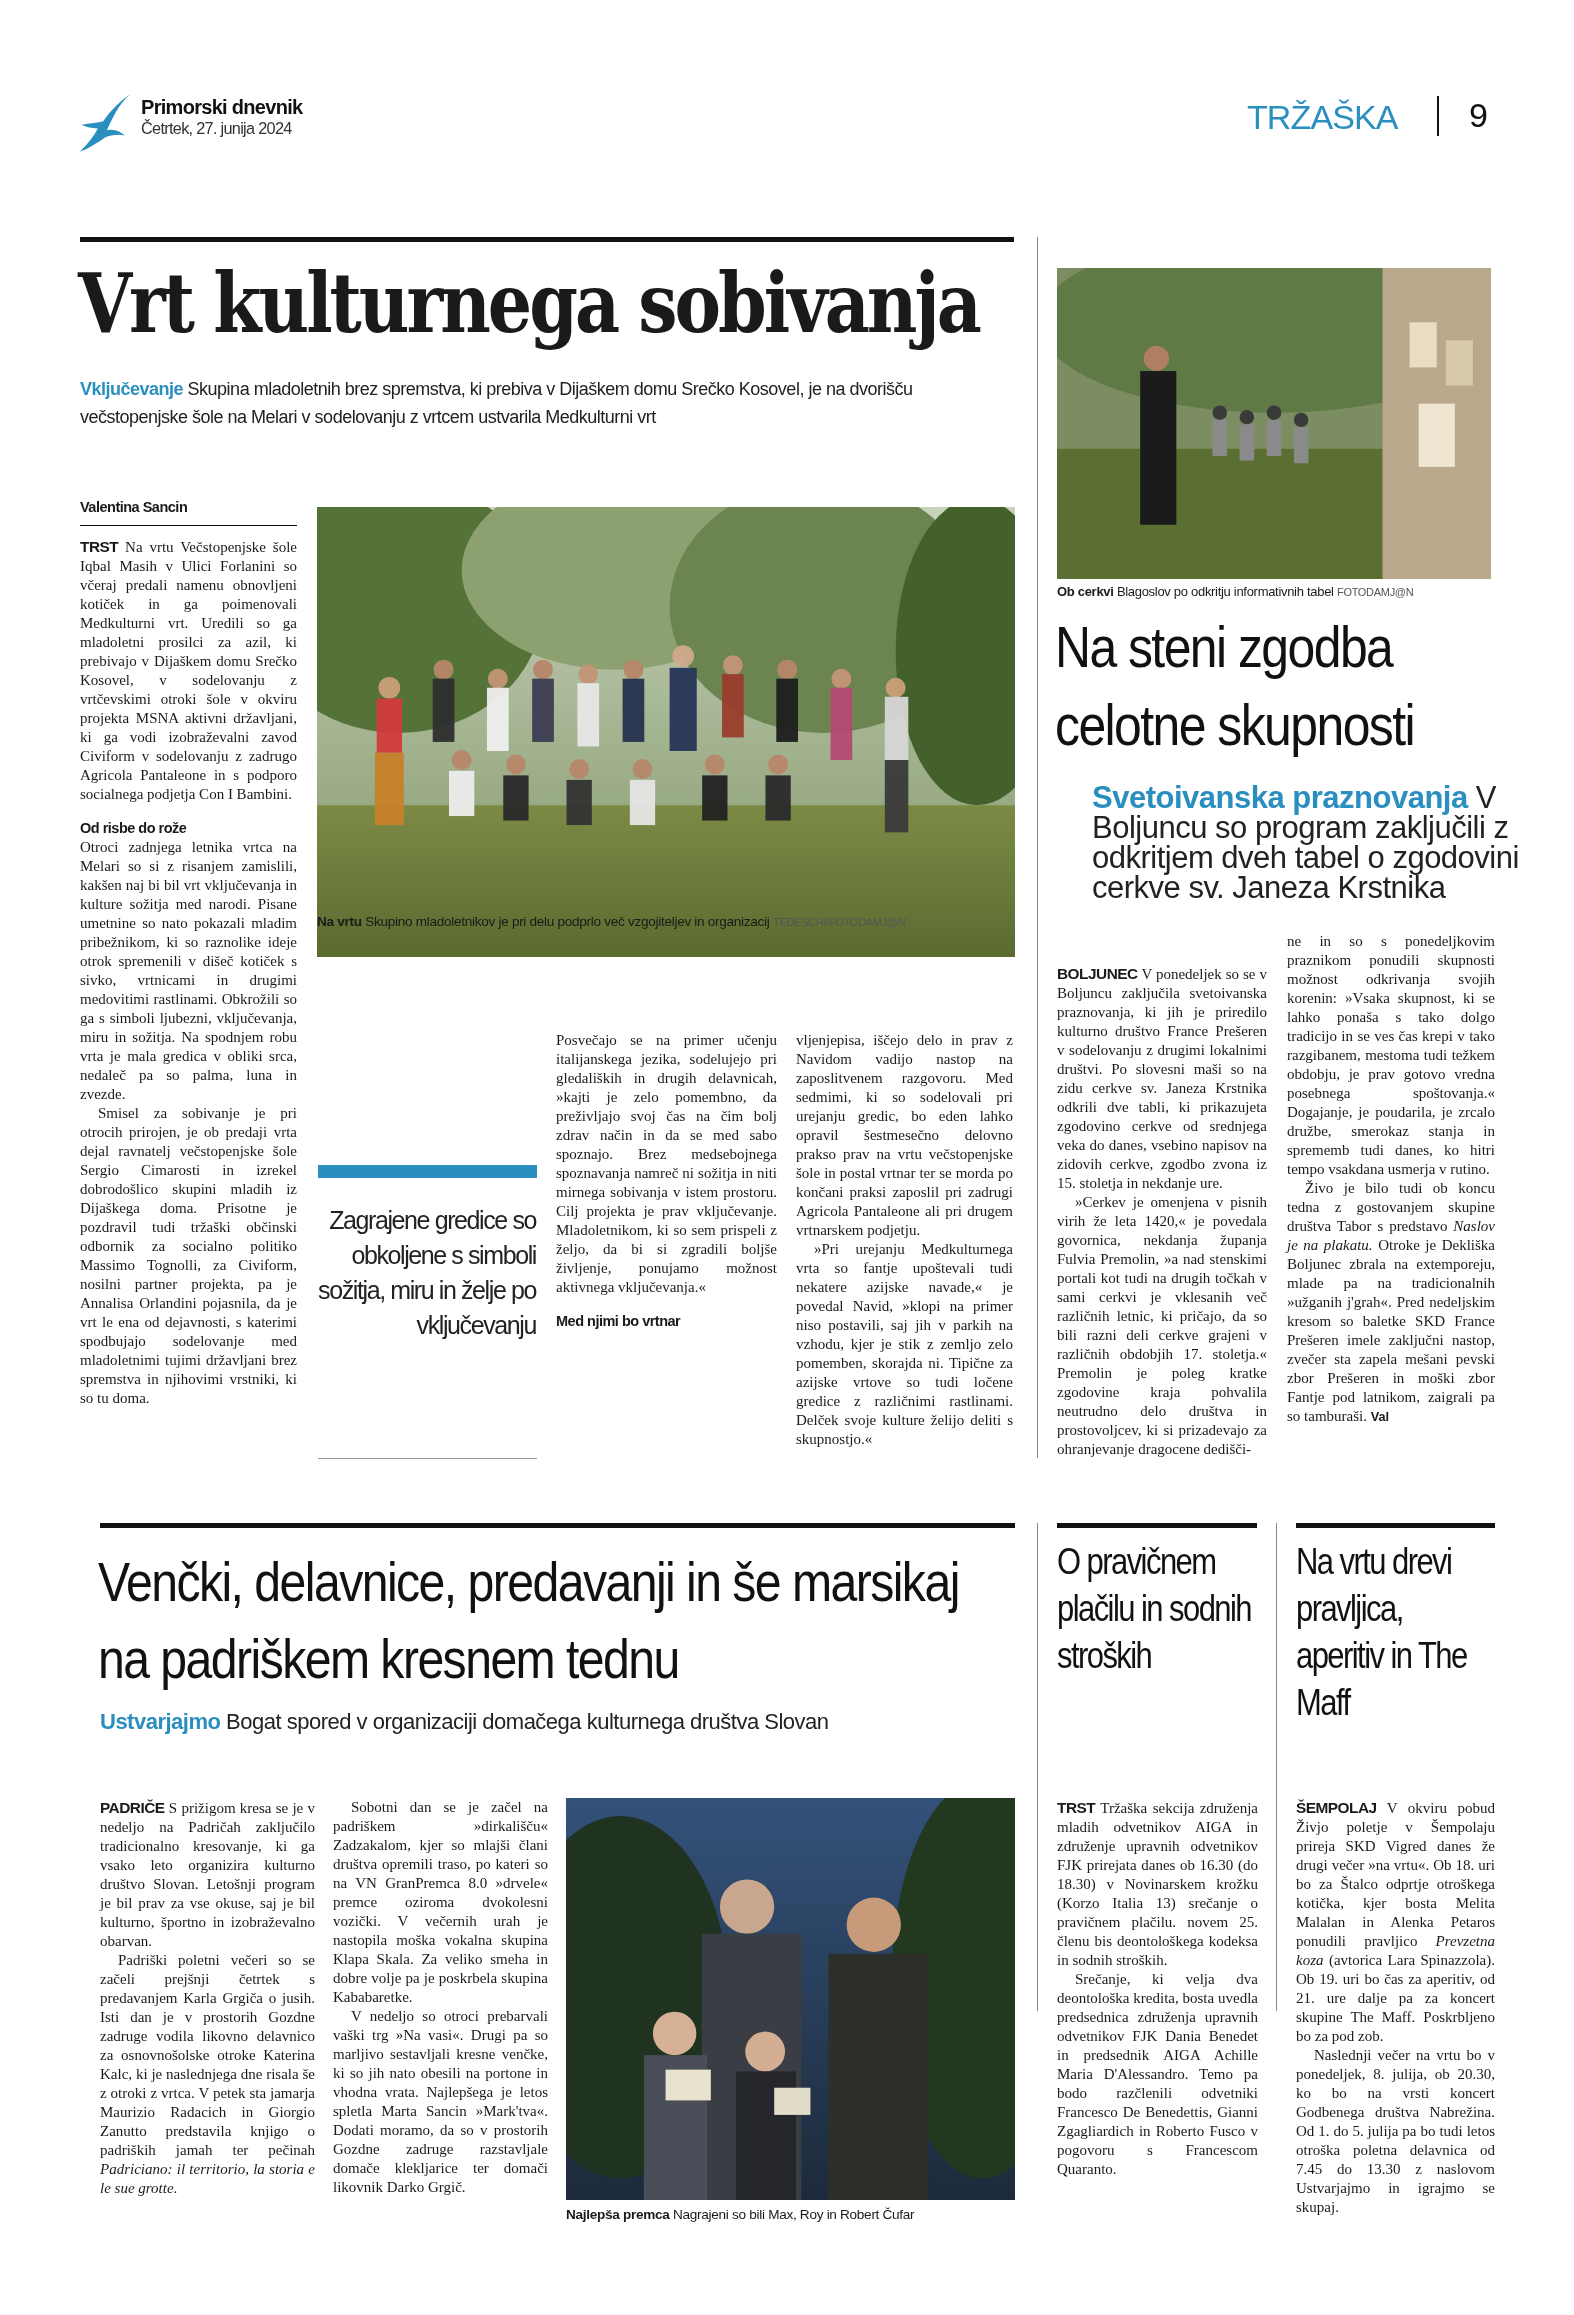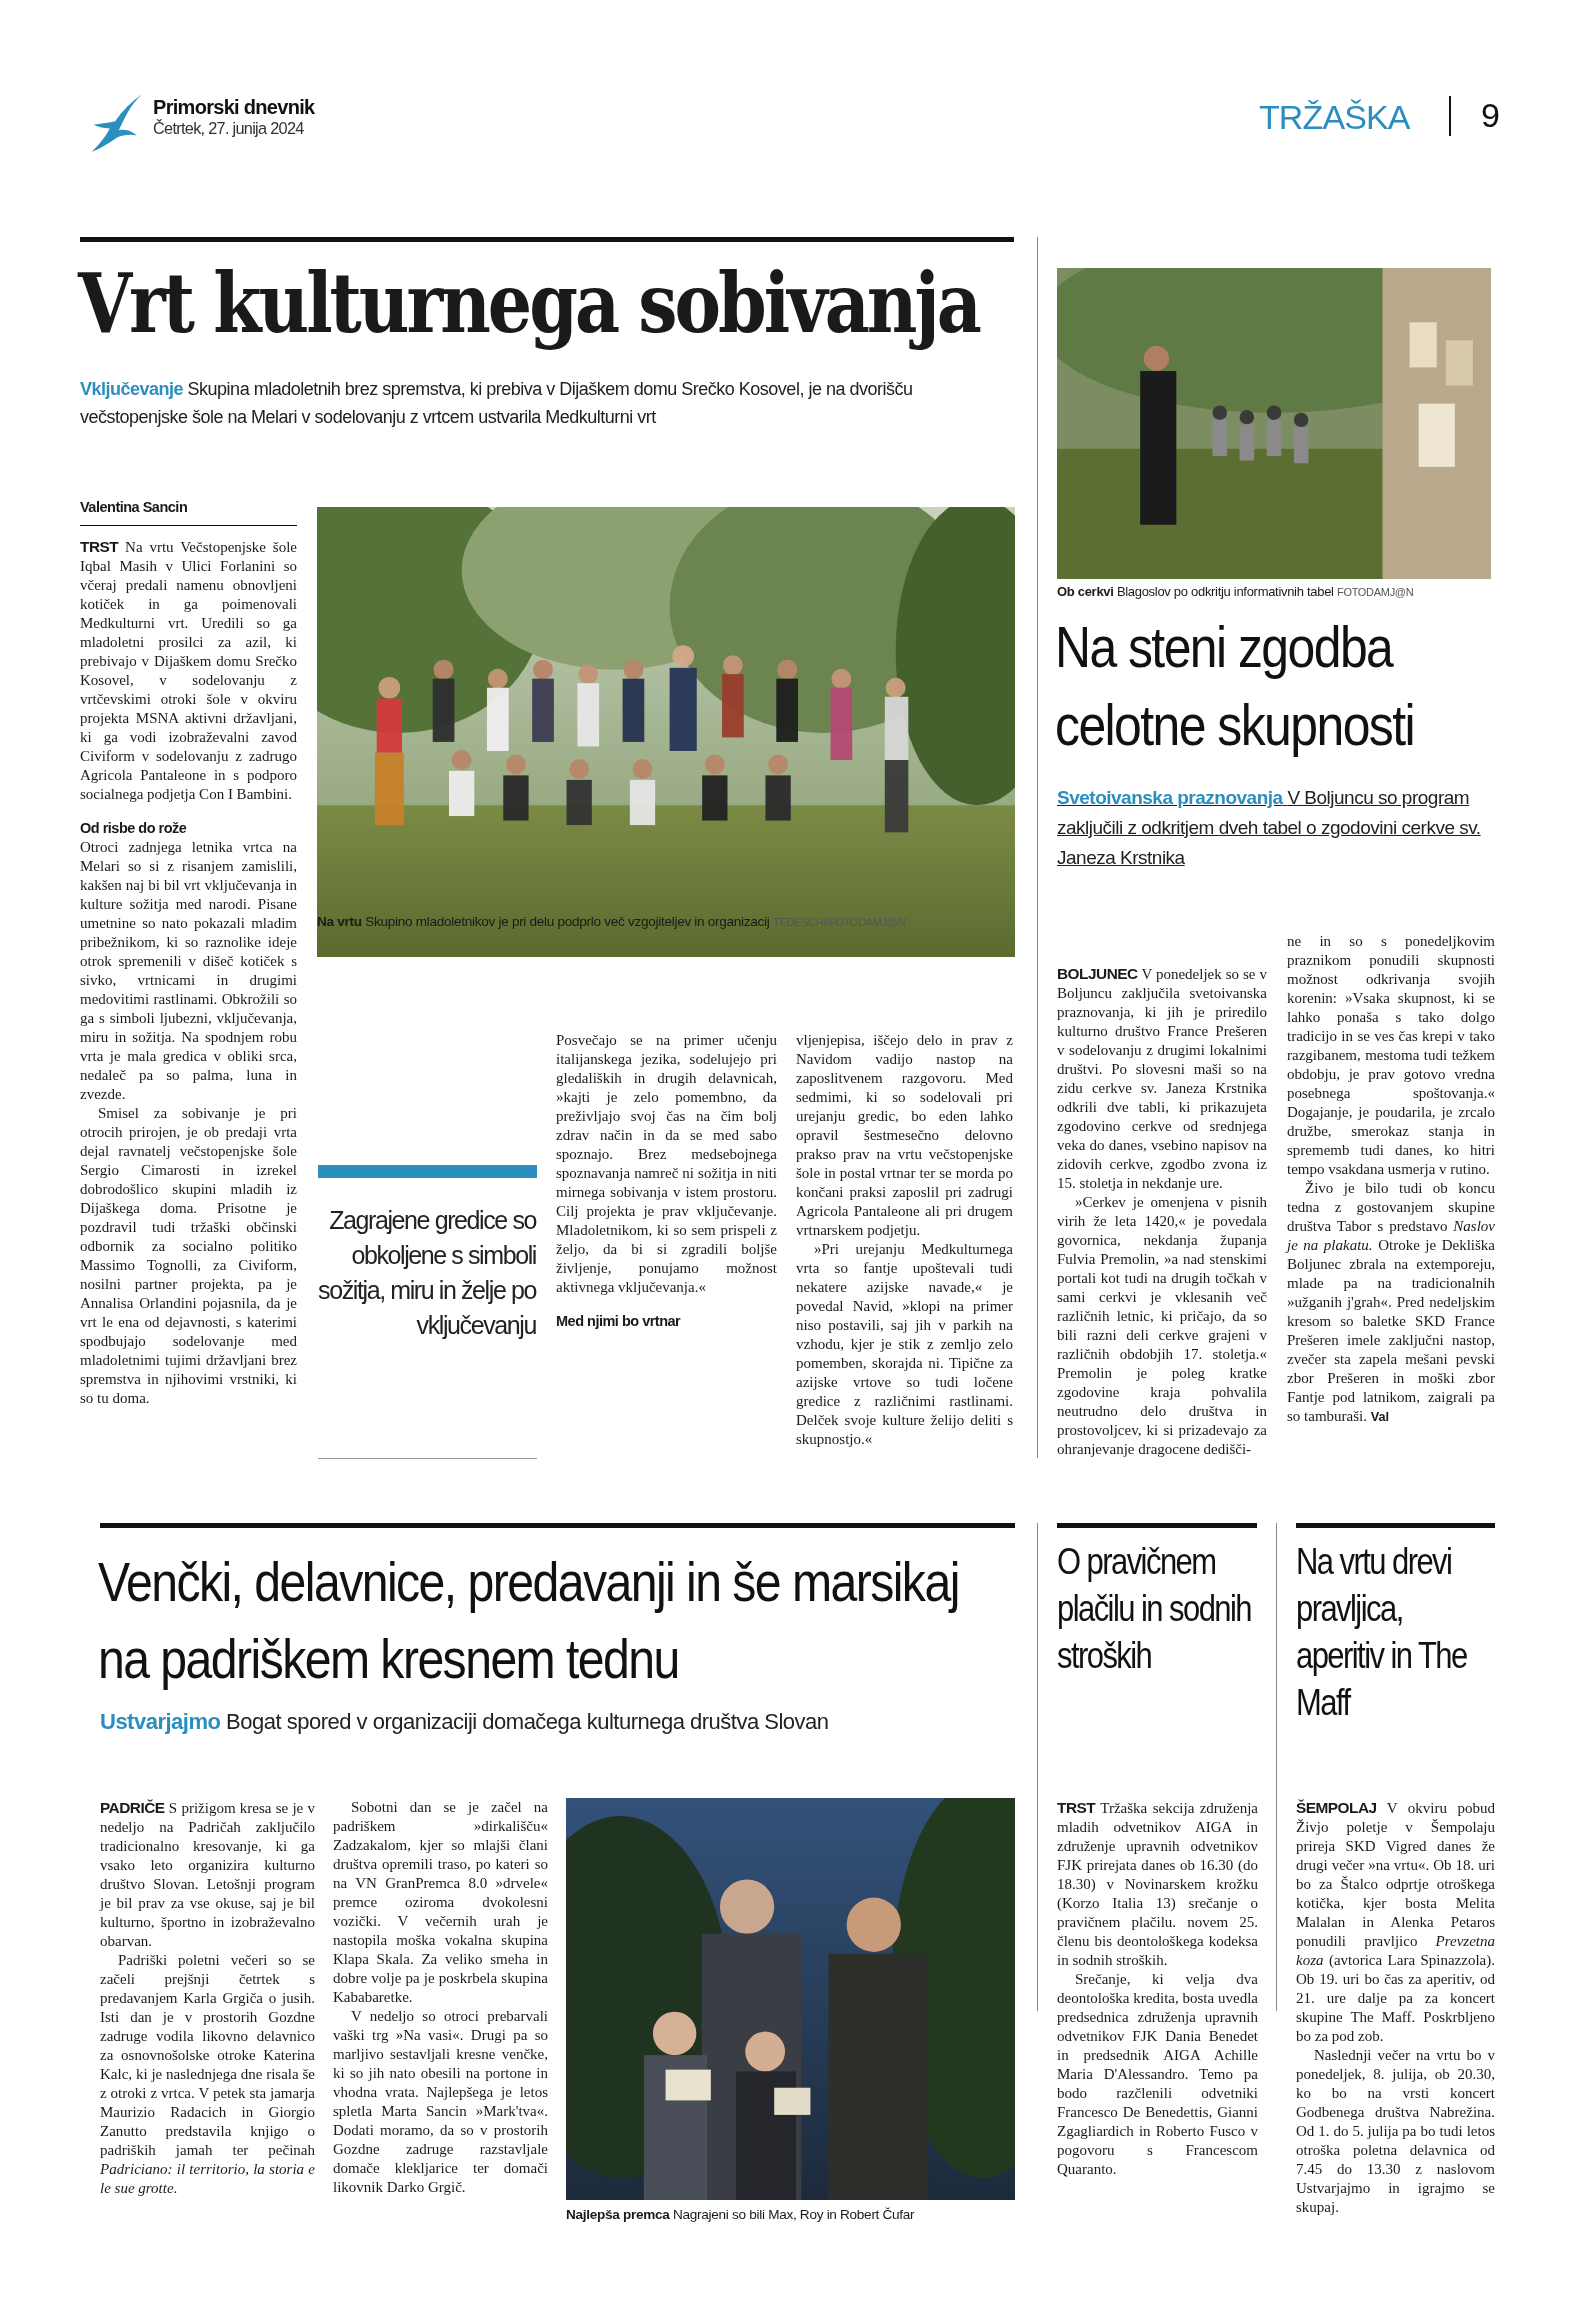--- a/index.html
+++ b/index.html
@@ -21,21 +21,21 @@
   .photo svg{width:100%;height:100%;display:block;}
   .headline-serif{font-family:"DejaVu Serif","Liberation Serif",serif;font-weight:bold;letter-spacing:-3.6px;white-space:nowrap;}
   .headline-cond{font-family:"Liberation Sans","DejaVu Sans",sans-serif;letter-spacing:-1.8px;}
   .deck{font-family:"Liberation Sans","DejaVu Sans",sans-serif;font-size:18px;line-height:28px;letter-spacing:-0.5px;color:#222;}
   .deck .kicker{font-weight:bold;color:#2a8fbf;}
   em{font-style:italic;}
 </style>
 </head>
 <body>
 
-<div class="abs" style="left:12px;top:0;width:1300px;height:163px;text-align:center;">
+<div class="abs" style="left:0;top:0;width:1300px;height:163px;text-align:center;">
   <svg class="abs" style="left:78px;top:94px;" width="54" height="58" viewBox="0 0 60 64">
     <path d="M58 0 C44 12 38 28 32 40 C40 38 48 42 52 46 C44 44 36 46 30 48 C22 54 12 60 2 64 C10 56 18 46 22 38 C14 38 8 36 4 34 C14 32 22 32 28 30 C36 18 46 8 58 0 Z" fill="#2a8fbf"></path>
   </svg>
   <div class="abs sans" style="left:141px;top:96px;font-size:20px;font-weight:bold;letter-spacing:-0.7px;color:#111;">Primorski dnevnik</div>
   <div class="abs sans" style="left:141px;top:119px;font-size:16.3px;letter-spacing:-0.7px;color:#333;">Četrtek, 27. junija 2024</div>
   <div class="abs sans" style="left:1247px;top:98px;font-size:34px;color:#2a8fbf;letter-spacing:-0.9px;">TRŽAŠKA</div>
   <div class="abs" style="left:1437px;top:96px;width:1.8px;height:40px;background:#111;"></div>
   <div class="abs sans" style="left:1469px;top:96px;font-size:34px;color:#111;">9</div>
 </div>
 
@@ -160,21 +160,21 @@
         <rect x="262" y="176" width="16" height="40"></rect>
       </g>
   </svg>
 </div>
 <div class="abs caption" style="left:1057px;top:584px;font-size:13px;">
   <b>Ob cerkvi</b>
   <span>Blagoslov po odkritju informativnih tabel</span>
   <span class="credit">FOTODAMJ@N</span>
 </div>
 <div class="abs headline-cond" style="left:1055px;top:608px;width:507px;font-size:58px;line-height:78px;font-weight:normal;color:#111;transform:scaleX(0.86);transform-origin:left top;">Na steni zgodba celotne skupnosti</div>
-<div class="abs deck" style="left:1057px;top:783px;width:438px;font-size:19px;line-height:30px;text-decoration:underline;">
+<div class="abs deck" style="left:1092px;top:783px;width:438px;font-size:31px;line-height:30px;">
   <span class="kicker">Svetoivanska praznovanja</span>
   <span>V Boljuncu so program zaključili z odkritjem dveh tabel o zgodovini cerkve sv. Janeza Krstnika</span>
 </div>
 
 <div class="abs body-col" style="left:1057px;top:964px;width:210px;font-size:15px;line-height:19px;">
   <p><span class="dateline">BOLJUNEC</span> <span>V ponedeljek so se v Boljuncu zaključila svetoivanska praznovanja, ki jih je priredilo kulturno društvo France Prešeren v sodelovanju z drugimi lokalnimi društvi. Po slovesni maši so na zidu cerkve sv. Janeza Krstnika odkrili dve tabli, ki prikazujeta zgodovino cerkve od srednjega veka do danes, vsebino napisov na zidovih cerkve, zgodbo zvona iz 15. stoletja in nekdanje ure.</span></p>
   <p style="text-indent:18px">»Cerkev je omenjena v pisnih virih že leta 1420,« je povedala govornica, nekdanja županja Fulvia Premolin, »a nad stenskimi portali kot tudi na drugih točkah v sami cerkvi je vklesanih več različnih letnic, ki pričajo, da so bili razni deli cerkve grajeni v različnih obdobjih 17. stoletja.« Premolin je poleg kratke zgodovine kraja pohvalila neutrudno delo društva in prostovoljcev, ki si prizadevajo za ohranjevanje dragocene dedišči-</p>
 </div>
 <div class="abs body-col" style="left:1287px;top:932px;width:208px;font-size:15px;line-height:19px;">
   <p>ne in so s ponedeljkovim praznikom ponudili skupnosti možnost odkrivanja svojih korenin: »Vsaka skupnost, ki se lahko ponaša s tako dolgo tradicijo in se ves čas krepi v tako razgibanem, mestoma tudi težkem obdobju, je prav gotovo vredna posebnega spoštovanja.« Dogajanje, je poudarila, je zrcalo družbe, smerokaz stanja in sprememb tudi danes, ko hitri tempo vsakdana usmerja v rutino.</p>

